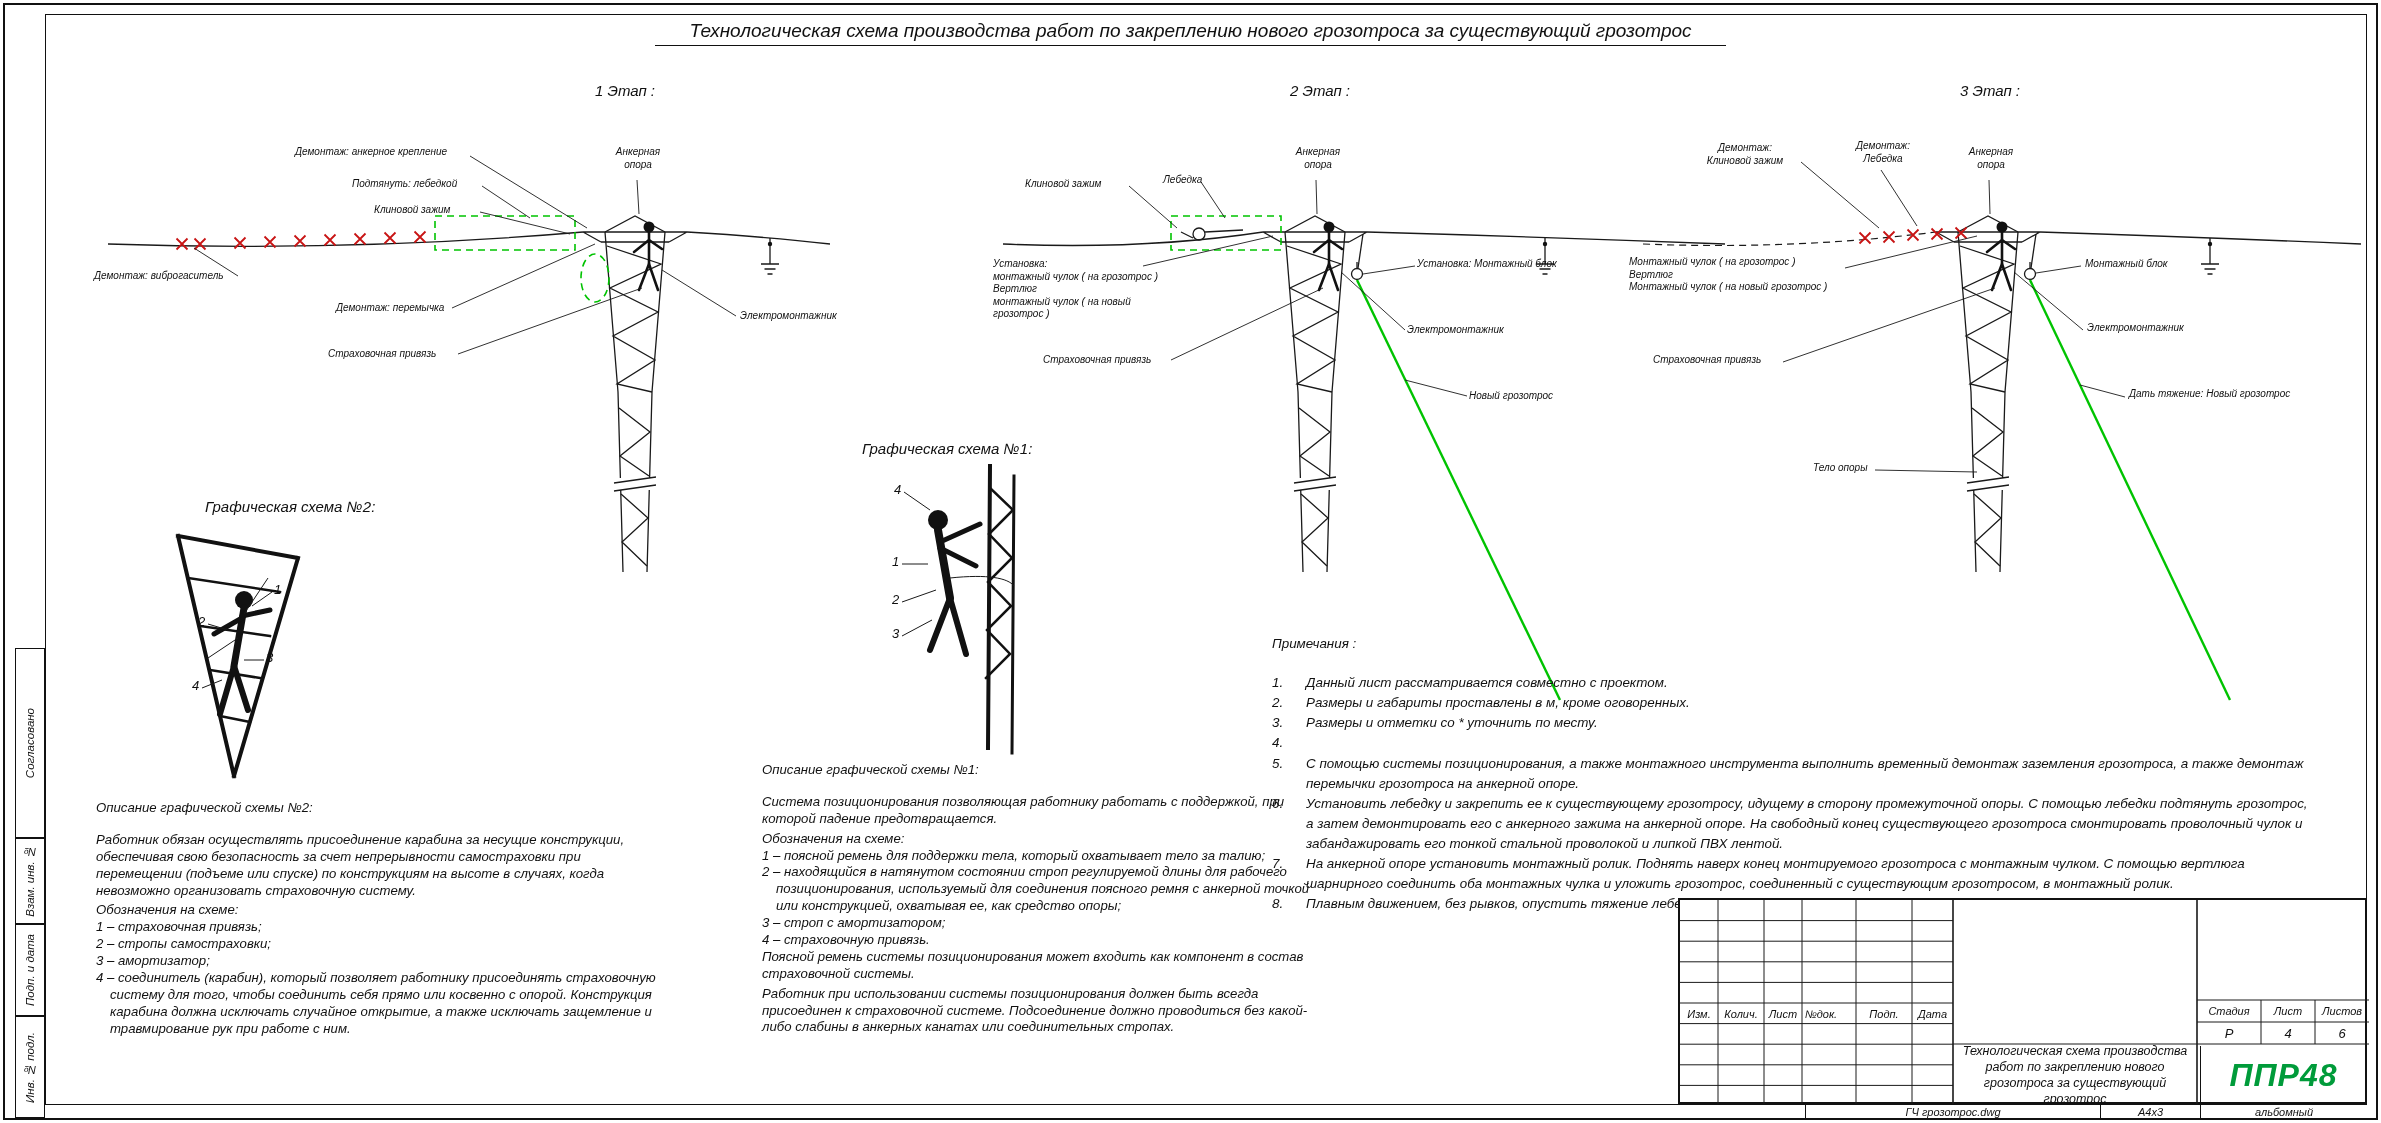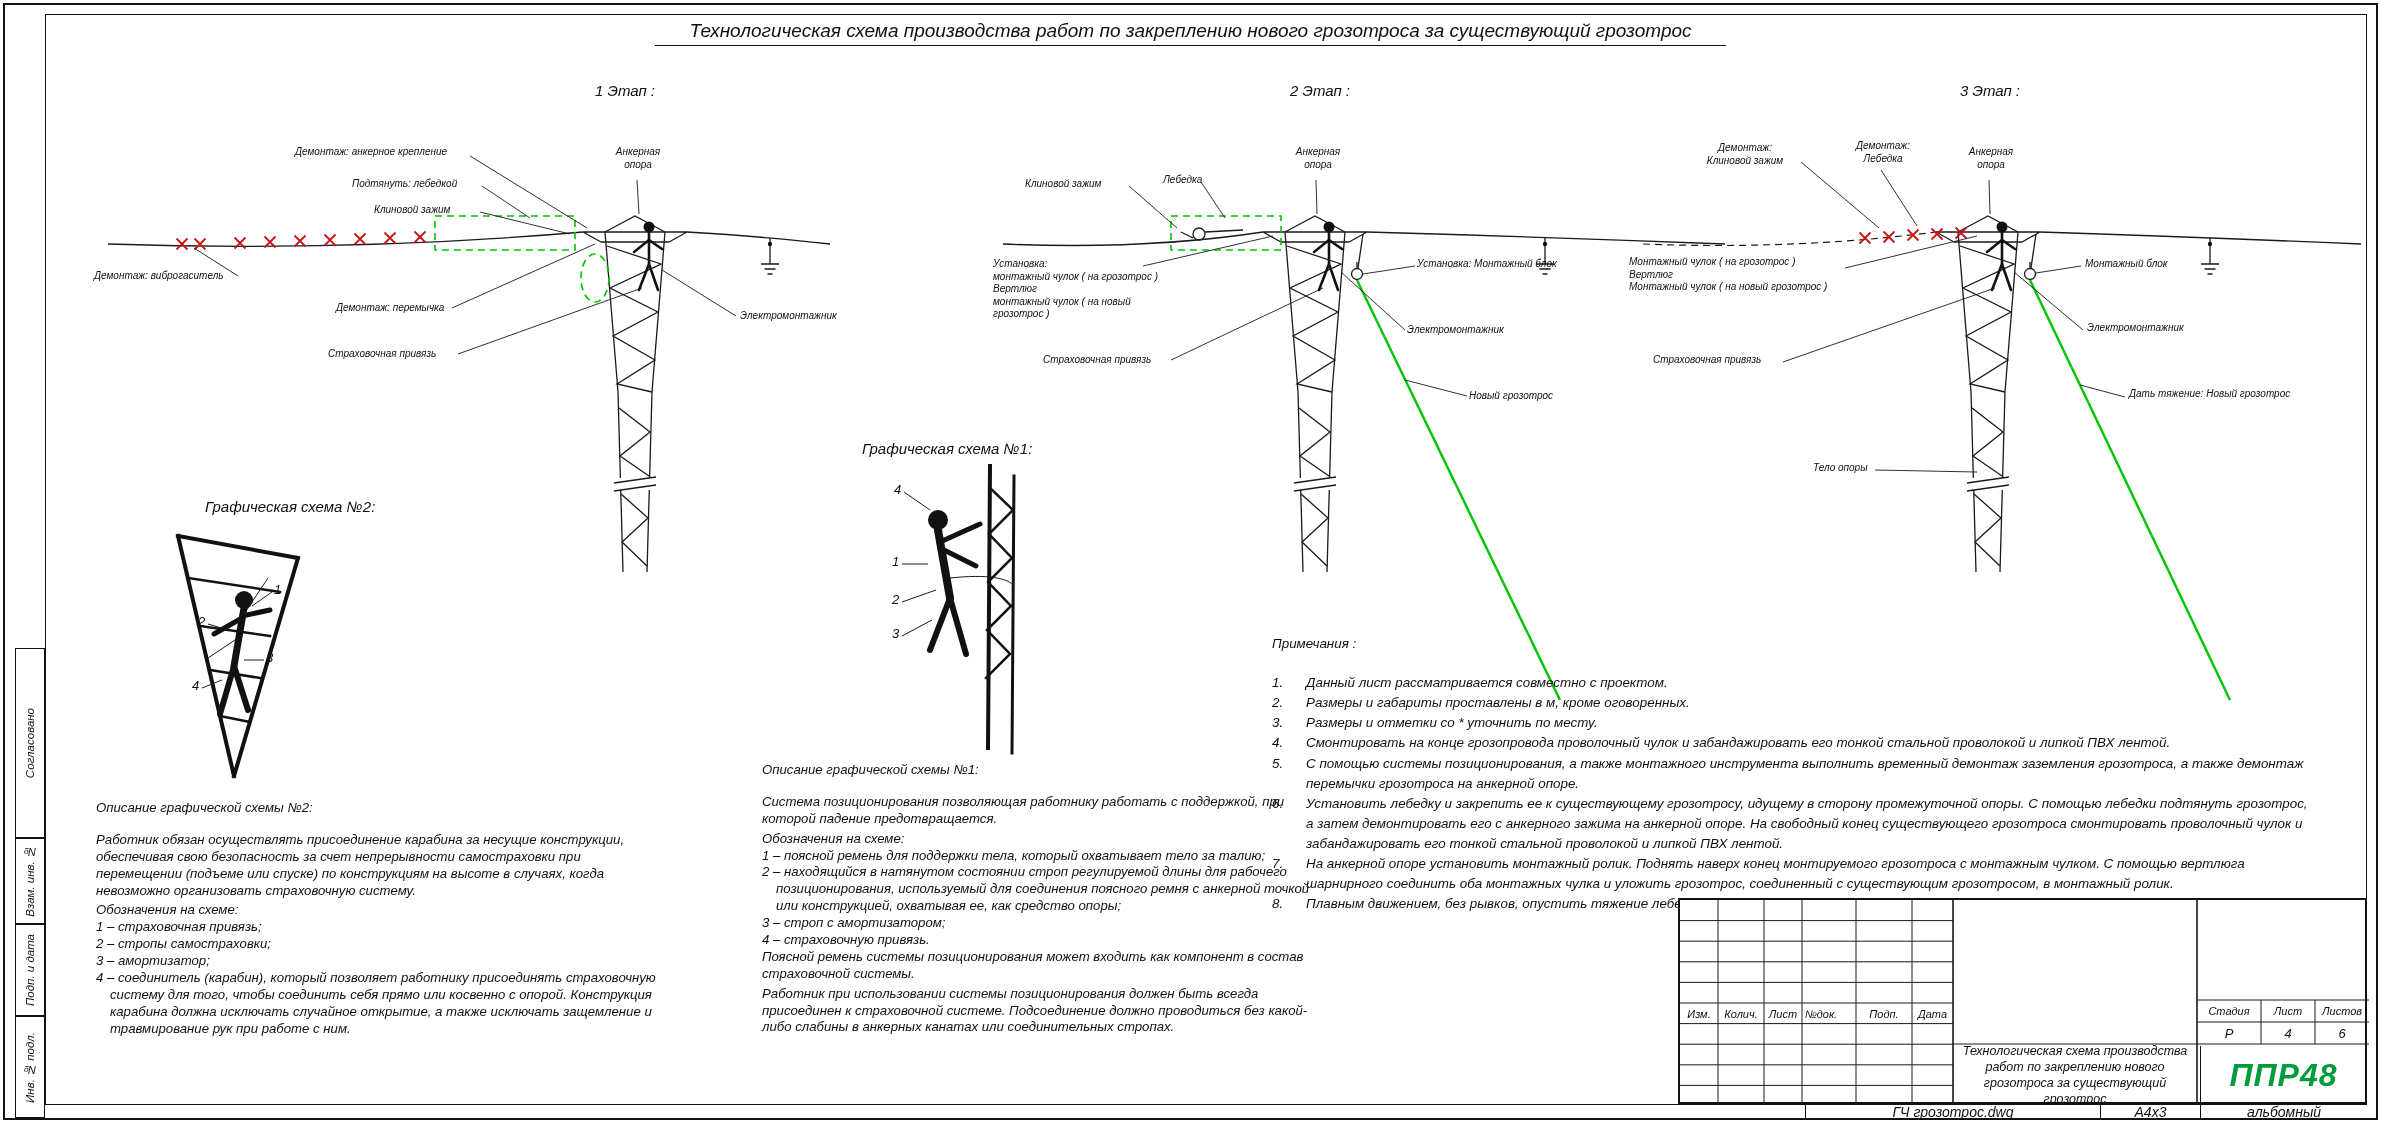--- a/index.html
+++ b/index.html
@@ -34,21 +34,21 @@
   .note{display:flex}
   .nno{width:34px;flex:none}
   .sidebox{position:absolute;left:15px;width:30px;border:1.4px solid #111;display:flex;align-items:center;justify-content:center;background:#fff}
   .sidebox span{writing-mode:vertical-rl;transform:rotate(180deg);font-size:11.5px;white-space:nowrap}
   .tb{position:absolute;left:1678px;top:898px;width:689px;height:206px;border:2px solid #111;background:#fff}
   .tb svg{position:absolute;left:0;top:0}
   .tb-cell{position:absolute;font-size:11px;text-align:center;display:flex;align-items:center;justify-content:center}
   .tb-val{font-size:13px}
   .tb-doc{position:absolute;left:276px;top:146px;width:238px;height:58px;font-size:12.5px;text-align:center;display:flex;align-items:center;justify-content:center;line-height:1.3}
   .tb-logo{position:absolute;left:520px;top:146px;width:166px;height:58px;display:flex;align-items:center;justify-content:center;font-size:32px;font-weight:bold;color:#009b3a;letter-spacing:1px;border-left:1px solid #111}
-  .strip{position:absolute;left:45px;top:1104px;width:2322px;height:14px;border-top:1.4px solid #111;font-size:14px;background:#fff}
+  .strip{position:absolute;left:45px;top:1104px;width:2322px;height:14px;border-top:1.4px solid #111;font-size:11px;background:#fff}
   .strip-cell{position:absolute;top:0;height:14px;display:flex;align-items:center;justify-content:center;border-left:1.2px solid #111}
 </style>
 </head>
 <body>
 
 <div class="page">
   <div class="b-outer"></div>
   <div class="frame"></div>
 
   <svg width="0" height="0" style="position:absolute">
@@ -296,21 +296,20 @@
     <div class="note">
         <span class="nno">2.</span>
         <span>Размеры и габариты проставлены в м, кроме оговоренных.</span>
       </div>
     <div class="note">
         <span class="nno">3.</span>
         <span>Размеры и отметки со * уточнить по месту.</span>
       </div>
     <div class="note">
         <span class="nno">4.</span>
-        <span>Смонтировать на конце грозопровода проволочный чулок и забандажировать его тонкой стальной проволокой и липкой ПВХ лентой.</span>
       </div>
     <div class="note">
         <span class="nno">5.</span>
         <span>С помощью системы позиционирования, а также монтажного инструмента выполнить временный демонтаж заземления грозотроса, а также демонтаж перемычки грозотроса на анкерной опоре.</span>
       </div>
     <div class="note">
         <span class="nno">6.</span>
         <span>Установить лебедку и закрепить ее к существующему грозотросу, идущему в сторону промежуточной опоры. С помощью лебедки подтянуть грозотрос, а затем демонтировать его с анкерного зажима на анкерной опоре. На свободный конец существующего грозотроса смонтировать проволочный чулок и забандажировать его тонкой стальной проволокой и липкой ПВХ лентой.</span>
       </div>
     <div class="note">

